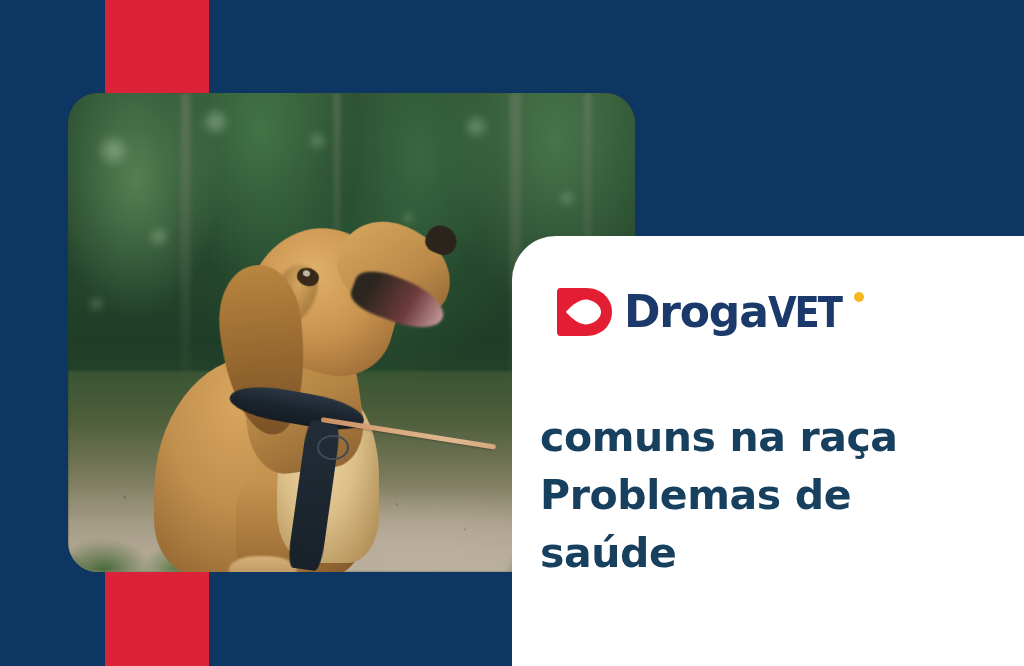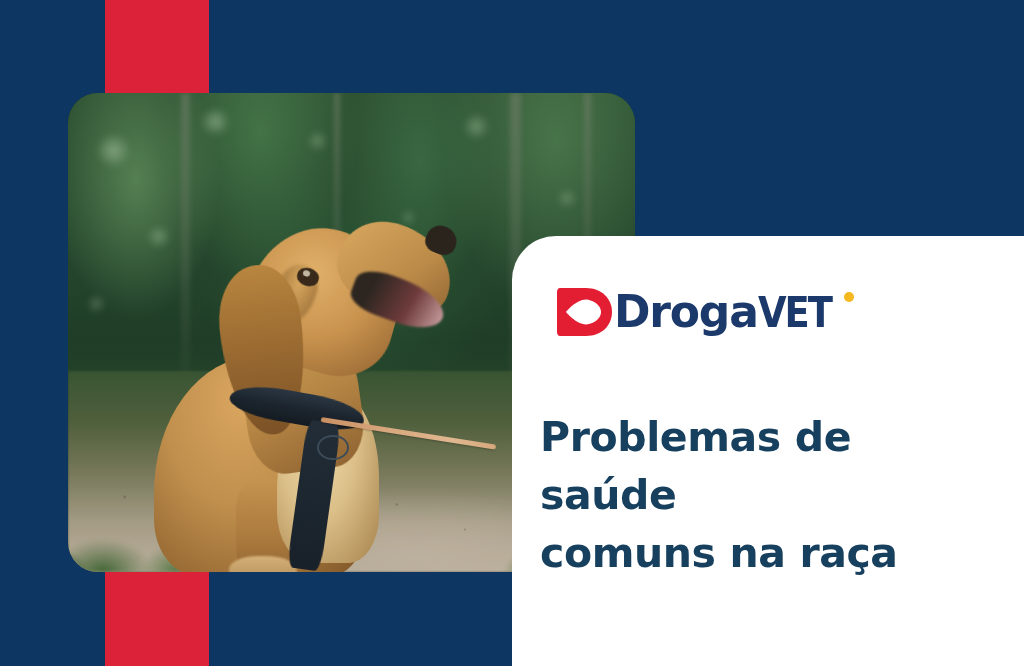--- a/index.html
+++ b/index.html
@@ -357,20 +357,21 @@
     display: flex;
     align-items: center;
   }
   .logo-mark {
     width: 58px;
     height: 56px;
     flex: 0 0 auto;
   }
   .logo-word {
     position: relative;
+    margin-left: 10px;
     font-family: "DejaVu Sans", sans-serif;
     font-weight: 700;
     font-size: 44px;
     line-height: 1;
     letter-spacing: -1.2px;
     color: #1b3a6b;
     white-space: nowrap;
   }
   .logo-word .vet {
     font-size: 42px;
@@ -449,18 +450,18 @@
 
     <div class="logo">
       <svg class="logo-mark" viewBox="0 0 58 56">
         <path d="M4 4 H30 C46 4 56 15 56 28 C56 41 46 52 30 52 H4 C2 52 1 50 1 48 V8 C1 6 2 4 4 4 Z" fill="#e31e32"></path>
         <path d="M10 28 C10 28 22 13 33 16 C42 18.5 45 24 45 28 C45 32 42 37.5 33 40 C22 43 10 28 10 28 Z" fill="#ffffff"></path>
       </svg>
       <div class="logo-word"><span>Droga</span><span class="vet">VET</span><span class="logo-dot"></span></div>
     </div>
 
     <div class="headline">
+      <div>comuns na raça</div>
       <div>Problemas de saúde</div>
-      <div>comuns na raça</div>
     </div>
 
   </div>
 </div>
 
 </body></html>

